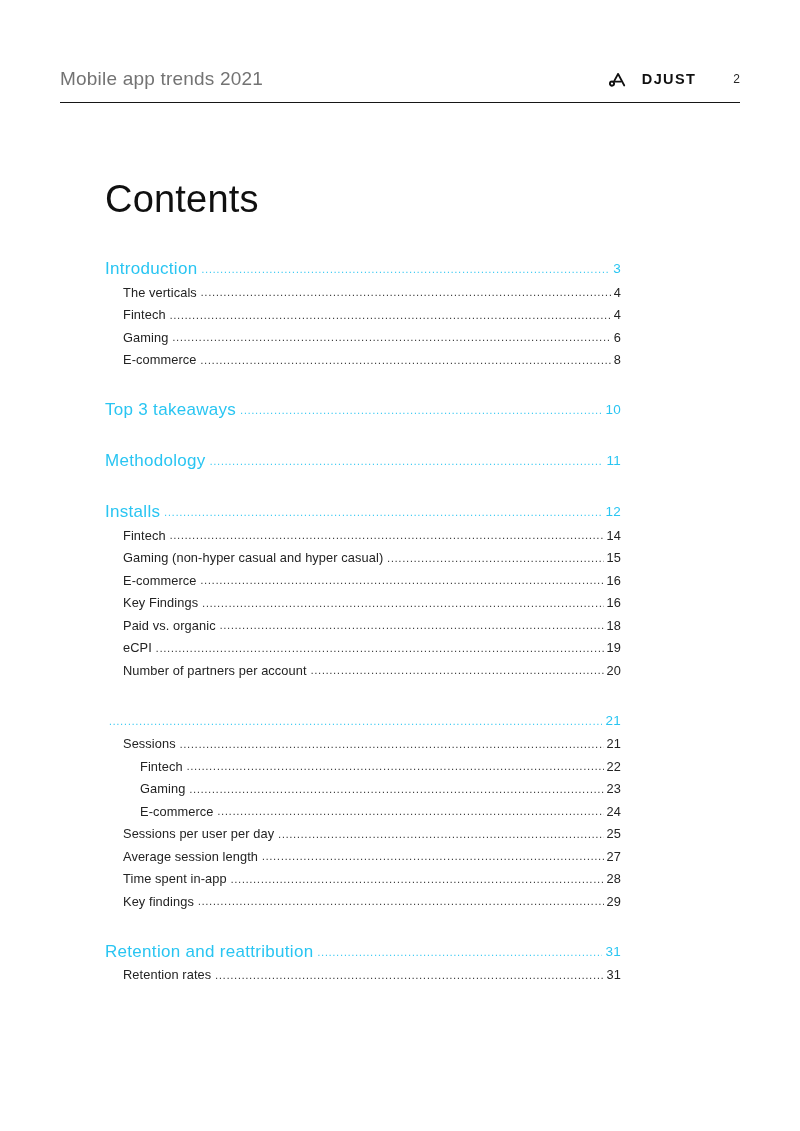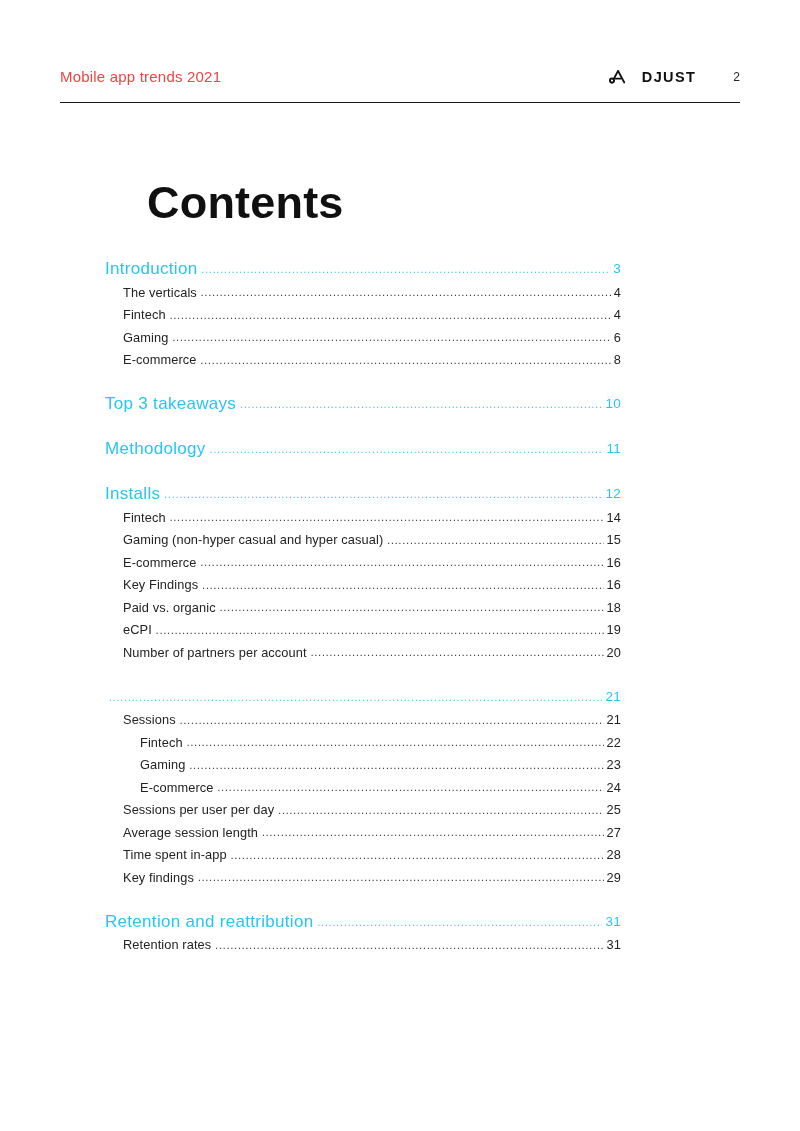--- a/index.html
+++ b/index.html
@@ -9,42 +9,41 @@
     width:800px; height:1131px; position:relative; margin:0 auto;
     font-family:"Liberation Sans", sans-serif; color:var(--ink);
     overflow:hidden;
   }
 
   
   .page-header {
     position:absolute; left:60px; right:60px; top:68px;
     display:flex; justify-content:space-between; align-items:center;
   }
-  .doc-title { font-size:15px; color:#ef4444; letter-spacing:.2px; }
+  .doc-title { font-size:19px; color:#737373; letter-spacing:.2px; }
   .header-right { display:flex; align-items:center; gap:37px; }
   .brand { display:flex; align-items:center; gap:16px; }
   .brand svg { display:block; }
   .brand-text { font-size:14.5px; font-weight:700; letter-spacing:1.4px; color:#101010; }
   .page-num { font-size:12px; color:#262626; }
   .rule {
     position:absolute; left:60px; right:60px; top:102px;
     border-top:1.5px solid #161616;
   }
 
   
   .title {
     position:absolute; left:105px; top:180px;
-    font-size:45px; line-height:1; font-weight:700; color:#101010;
+    font-size:38px; line-height:1; font-weight:400; color:#101010;
     letter-spacing:.2px;
-    margin-left:42px;
   }
 
   
   .toc { position:absolute; left:105px; top:256px; width:516px; }
-  .toc-section + .toc-section { margin-top:20px; }
+  .toc-section + .toc-section { margin-top:26px; }
 
   .row { display:flex; align-items:center; cursor:pointer; }
   .row .lbl { white-space:nowrap; }
   .leader { flex:1 1 0; min-width:0; overflow:hidden; white-space:nowrap; margin:0 3px 0 4px; }
   .leader::after {
     font-size:10px; letter-spacing:1px;
     content:"......................................................................................................................................................................................................................................................................................................................";
   }
   .pg { white-space:nowrap; }
 

